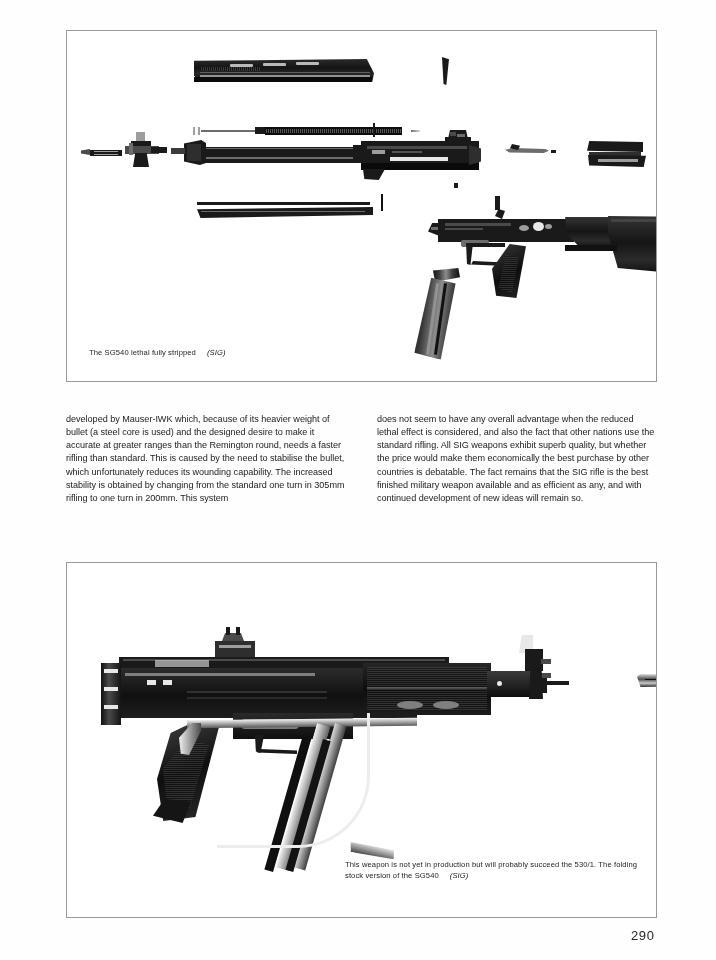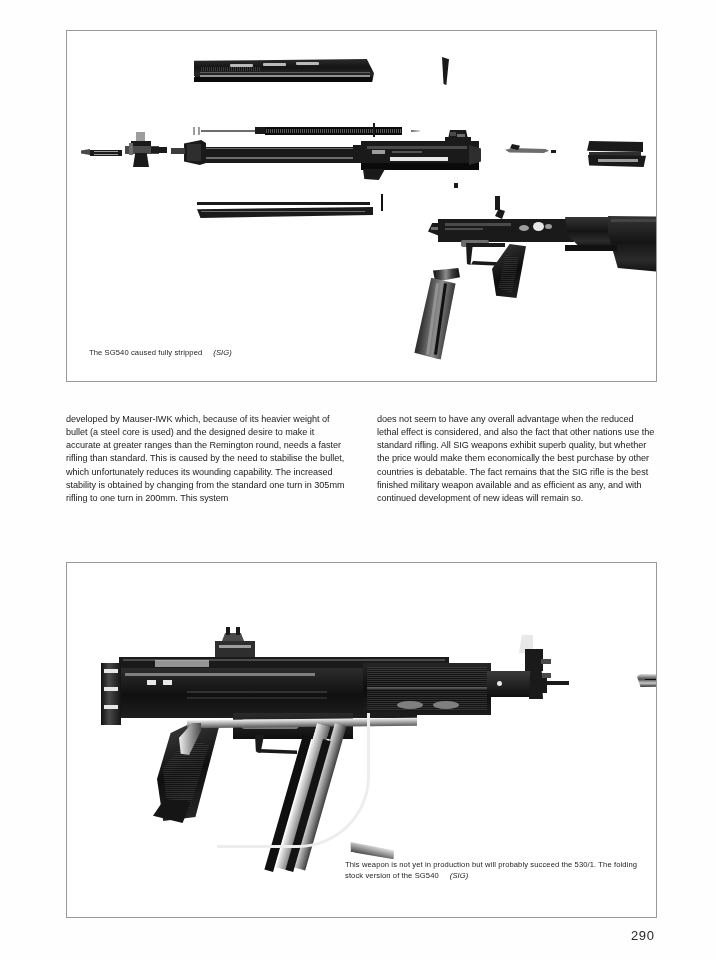--- a/index.html
+++ b/index.html
@@ -308,21 +308,21 @@
     </div>
 
     <div class="part">
       <div class="blk" style="left:130px; top:171px; width:173px; height:3px;"></div>
       <div class="blk" style="left:130px; top:176px; width:176px; height:11px;
            clip-path: polygon(0 20%, 100% 0, 100% 72%, 2% 100%);"></div>
       <div class="blk gray" style="left:134px; top:180px; width:164px; height:1px;"></div>
     </div>
 
     <div class="figure-caption" id="caption-top">
-      <span>The SG540 caused fully stripped</span><span class="cap-credit">(SIG)</span>
+      <span>The SG540 lethal fully stripped</span><span class="cap-credit">(SIG)</span>
     </div>
   </div>
 
   <div class="columns">
     <div class="col">
       <p>developed by Mauser-IWK which, because of its heavier weight of bullet (a steel core is used) and the designed desire to make it accurate at greater ranges than the Remington round, needs a faster rifling than standard. This is caused by the need to stabilise the bullet, which unfortunately reduces its wounding capability. The increased stability is obtained by changing from the standard one turn in 305mm rifling to one turn in 200mm. This system</p>
     </div>
     <div class="col">
       <p>does not seem to have any overall advantage when the reduced lethal effect is considered, and also the fact that other nations use the standard rifling. All SIG weapons exhibit superb quality, but whether the price would make them economically the best purchase by other countries is debatable. The fact remains that the SIG rifle is the best finished military weapon available and as efficient as any, and with continued development of new ideas will remain so.</p>
     </div>

